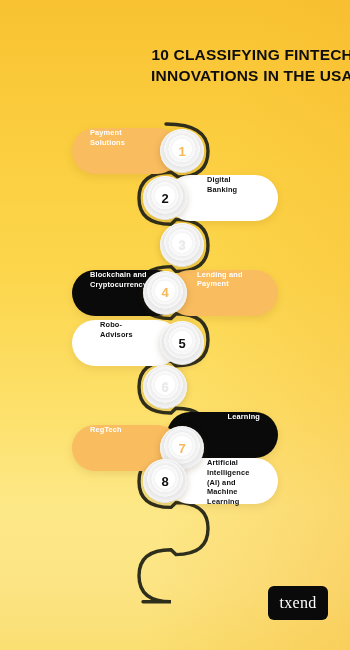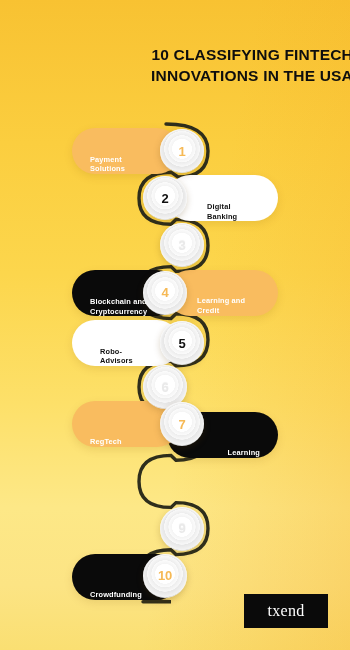--- a/index.html
+++ b/index.html
@@ -84,21 +84,21 @@
   .row.odd  { left: 72px;  width: 132px; flex-direction: row; }
   .row.even { left: 143px; width: 135px; flex-direction: row-reverse; }
 
   
   .pill {
     position: absolute;
     top: 0;
     height: 46px;
     border-radius: 23px;
     display: flex;
-    align-items: flex-end;
+    align-items: flex-start;
     box-shadow: 0 3px 9px rgba(120, 80, 0, 0.13);
   }
   .row.odd .pill  { left: 0;  right: 24px; justify-content: flex-start; padding-left: 18px; padding-right: 30px; }
   .row.even .pill { right: 0; left: 24px;  justify-content: flex-end;   padding-right: 18px; padding-left: 30px; }
 
   .pill.orange { background: #F9BC5F; }
   .pill.white  { background: #FFFFFF; }
   .pill.black  { background: #0A0A0A; margin-top: 48px; }
 
   .label {
@@ -145,28 +145,29 @@
     letter-spacing: -0.2px;
   }
   .num.dark   { color: #111111; }
   .num.orange { color: #F6B955; }
   .num.faint  { color: #E9E9E9; text-shadow: 0 1px 1px rgba(255,255,255,0.95), 0 -1px 1px rgba(0,0,0,0.07); }
 
   
   #logo {
     position: absolute;
     right: 22px;
-    bottom: 22px;
-    width: 84px;
+    bottom: 30px;
+    width: 60px;
     height: 34px;
     background: #0A0A0A;
     display: flex;
     align-items: center;
     justify-content: center;
     z-index: 4;
+    border-radius: 6px;
   }
   #logo .logo-text {
     color: #FFFFFF;
     font-size: 16px;
     letter-spacing: 0.3px;
     font-family: "Liberation Serif", serif;
   }
 </style>
 </head>
 <body>
@@ -202,21 +203,21 @@
       <div class="row odd" style="top: 94.4px;">
         <div class="pill black">
           <div class="label">Blockchain and<br>Cryptocurrency</div>
         </div>
         <div class="disc">
           <span class="num faint">3</span>
         </div>
       </div>
       <div class="row even" style="top: 141.6px;">
         <div class="pill orange">
-          <div class="label">Learning and Credit</div>
+          <div class="label">Lending and Payment</div>
         </div>
         <div class="disc">
           <span class="num orange">4</span>
         </div>
       </div>
       <div class="row odd" style="top: 192px;">
         <div class="pill white">
           <div class="label">Robo-Advisors</div>
         </div>
         <div class="disc">
@@ -224,40 +225,37 @@
         </div>
       </div>
       <div class="row even" style="top: 236px;">
         <div class="pill black">
           <div class="label">Learning</div>
         </div>
         <div class="disc">
           <span class="num faint">6</span>
         </div>
       </div>
-      <div class="row odd" style="top: 273px;">
+      <div class="row odd" style="top: 297px;">
         <div class="pill orange">
           <div class="label">RegTech</div>
         </div>
         <div class="disc">
           <span class="num orange">7</span>
         </div>
       </div>
-      <div class="row odd" style="top: 377.6px;">
-        <div class="pill black">
-          <div class="label">Crowdfunding</div>
-        </div>
-        <div class="disc">
-          <span class="num faint">9</span>
+      <div class="row even" style="top: 330.4px;">
+        <div class="pill white">
+          <div class="label">Artificial Intelligence<br>(AI) and Machine<br>Learning</div>
+        </div>
+        <div class="disc">
+          <span class="num dark">8</span>
         </div>
       </div>
       <div class="row even" style="top: 424.8px;">
-        <div class="disc">
-          <span class="num orange">10</span>
-        </div>
       </div>
     </div>
 
   <div id="logo">
     <span class="logo-text">txend</span>
   </div>
 
 </div>
 
 </body></html>

